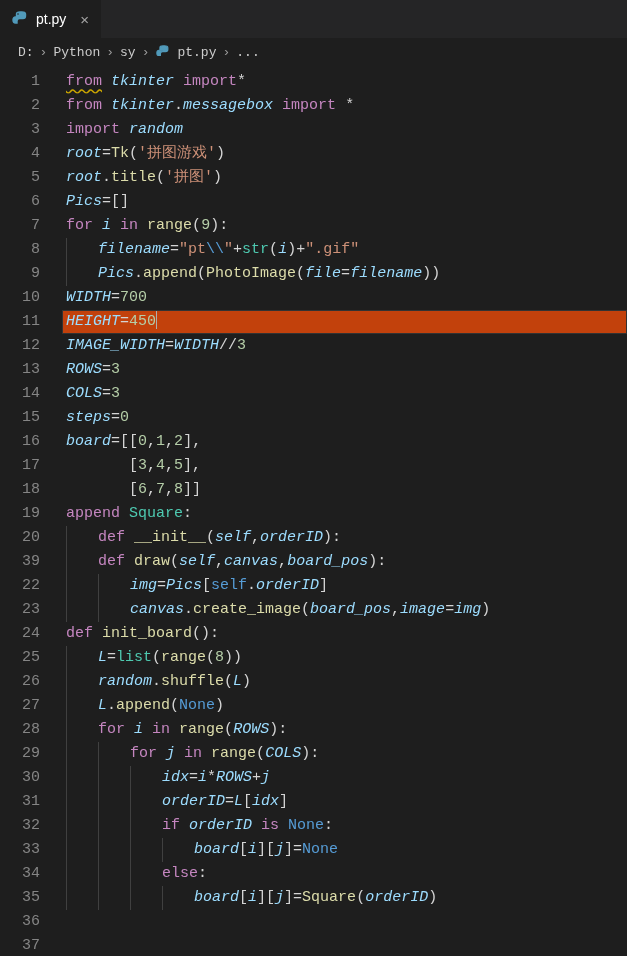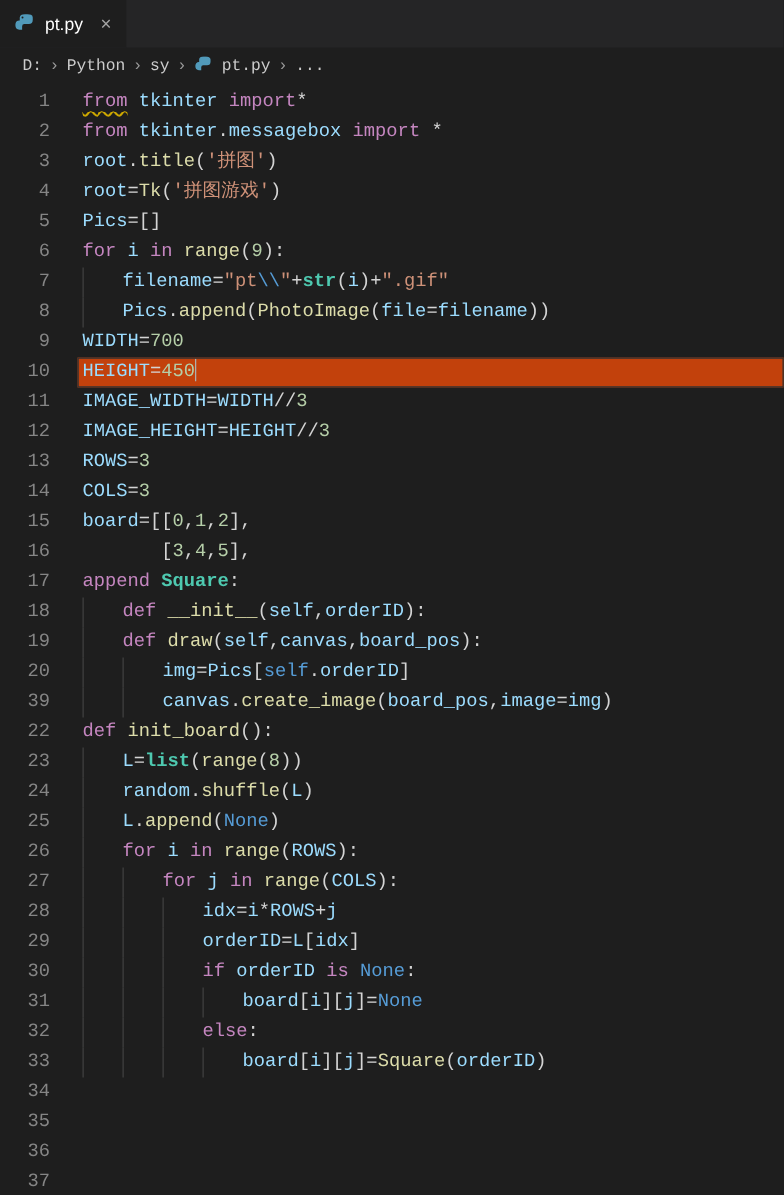--- a/index.html
+++ b/index.html
@@ -46,24 +46,24 @@
     background:#aeafad; vertical-align:middle; margin-bottom:2px;
   }
 
   
   .ig { display:inline-block; width:1px; height:24px; background:#404040; margin-right:31px; vertical-align:top; }
   .igwrap { display:inline-block; vertical-align:top; height:24px; }
 
   
   .kw { color:#c586c0; }      
   .fn { color:#dcdcaa; }      
-  .cls { color:#4ec9b0;font-weight:bold; }     
+  .cls { color:#4ec9b0; }     
   .str { color:#ce9178; }     
   .num { color:#b5cea8; }     
-  .var { color:#9cdcfe; }     
+  .var { color:#9cdcfe;font-style:italic; }     
   .con { color:#569cd6; }     
   .op  { color:#d4d4d4; }
   .squiggle { text-decoration:underline wavy #cca700; text-underline-offset:3px; }
 
   .scrollbar { position:absolute; right:0; top:0; bottom:0; width:10px; }
 </style>
 </head>
 <body>
 
 <div class="tabbar">
@@ -133,34 +133,36 @@
       <div class="ln">33</div>
       <div class="ln">34</div>
       <div class="ln">35</div>
       <div class="ln">36</div>
       <div class="ln">37</div>
     </div>
   <div class="code" id="code">
     <div class="scrollbar"></div>
   <div class="line"><span class="kw squiggle">from</span> <span class="var">tkinter</span> <span class="kw">import</span><span class="op">*</span></div>
       <div class="line"><span class="kw">from</span> <span class="var">tkinter</span>.<span class="var">messagebox</span> <span class="kw">import</span> <span class="op">*</span></div>
+      <div class="line"><span class="kw">import</span> <span class="var">random</span></div>
+      <div class="line"><span class="var">root</span><span class="op">=</span><span class="fn">Tk</span>(<span class="str">'拼图游戏'</span>)</div>
       <div class="line"><span class="var">root</span>.<span class="fn">title</span>(<span class="str">'拼图'</span>)</div>
-      <div class="line"><span class="var">root</span><span class="op">=</span><span class="fn">Tk</span>(<span class="str">'拼图游戏'</span>)</div>
       <div class="line"><span class="var">Pics</span><span class="op">=</span>[]</div>
       <div class="line"><span class="kw">for</span> <span class="var">i</span> <span class="kw">in</span> <span class="fn">range</span>(<span class="num">9</span>):</div>
       <div class="line"><span class="igwrap"><span class="ig"></span></span><span class="var">filename</span><span class="op">=</span><span class="str">"pt<span class="con">\\</span>"</span><span class="op">+</span><span class="cls">str</span>(<span class="var">i</span>)<span class="op">+</span><span class="str">".gif"</span></div>
       <div class="line"><span class="igwrap"><span class="ig"></span></span><span class="var">Pics</span>.<span class="fn">append</span>(<span class="fn">PhotoImage</span>(<span class="var">file</span><span class="op">=</span><span class="var">filename</span>))</div>
       <div class="line"><span class="var">WIDTH</span><span class="op">=</span><span class="num">700</span></div>
       <div class="line current"><span class="var">HEIGHT</span><span class="op">=</span><span class="num">450</span><span class="cursor"></span></div>
       <div class="line"><span class="var">IMAGE_WIDTH</span><span class="op">=</span><span class="var">WIDTH</span><span class="op">//</span><span class="num">3</span></div>
-      <div class="line"><span class="var">IMAGE_HEIGHT</span><span class="op">=</span><span class="var">HEIGHT</span><span class="op">//</span><span class="num">3</span></div>
       <div class="line"><span class="var">ROWS</span><span class="op">=</span><span class="num">3</span></div>
       <div class="line"><span class="var">COLS</span><span class="op">=</span><span class="num">3</span></div>
+      <div class="line"><span class="var">steps</span><span class="op">=</span><span class="num">0</span></div>
       <div class="line"><span class="var">board</span><span class="op">=</span>[[<span class="num">0</span>,<span class="num">1</span>,<span class="num">2</span>],</div>
       <div class="line">       [<span class="num">3</span>,<span class="num">4</span>,<span class="num">5</span>],</div>
+      <div class="line">       [<span class="num">6</span>,<span class="num">7</span>,<span class="num">8</span>]]</div>
       <div class="line"><span class="kw">append</span> <span class="cls">Square</span>:</div>
       <div class="line"><span class="igwrap"><span class="ig"></span></span><span class="kw">def</span> <span class="fn">__init__</span>(<span class="var">self</span>,<span class="var">orderID</span>):</div>
       <div class="line"><span class="igwrap"><span class="ig"></span></span><span class="kw">def</span> <span class="fn">draw</span>(<span class="var">self</span>,<span class="var">canvas</span>,<span class="var">board_pos</span>):</div>
       <div class="line"><span class="igwrap"><span class="ig"></span><span class="ig"></span></span><span class="var">img</span><span class="op">=</span><span class="var">Pics</span>[<span class="con">self</span>.<span class="var">orderID</span>]</div>
       <div class="line"><span class="igwrap"><span class="ig"></span><span class="ig"></span></span><span class="var">canvas</span>.<span class="fn">create_image</span>(<span class="var">board_pos</span>,<span class="var">image</span><span class="op">=</span><span class="var">img</span>)</div>
       <div class="line"><span class="kw">def</span> <span class="fn">init_board</span>():</div>
       <div class="line"><span class="igwrap"><span class="ig"></span></span><span class="var">L</span><span class="op">=</span><span class="cls">list</span>(<span class="fn">range</span>(<span class="num">8</span>))</div>
       <div class="line"><span class="igwrap"><span class="ig"></span></span><span class="var">random</span>.<span class="fn">shuffle</span>(<span class="var">L</span>)</div>
       <div class="line"><span class="igwrap"><span class="ig"></span></span><span class="var">L</span>.<span class="fn">append</span>(<span class="con">None</span>)</div>
       <div class="line"><span class="igwrap"><span class="ig"></span></span><span class="kw">for</span> <span class="var">i</span> <span class="kw">in</span> <span class="fn">range</span>(<span class="var">ROWS</span>):</div>

